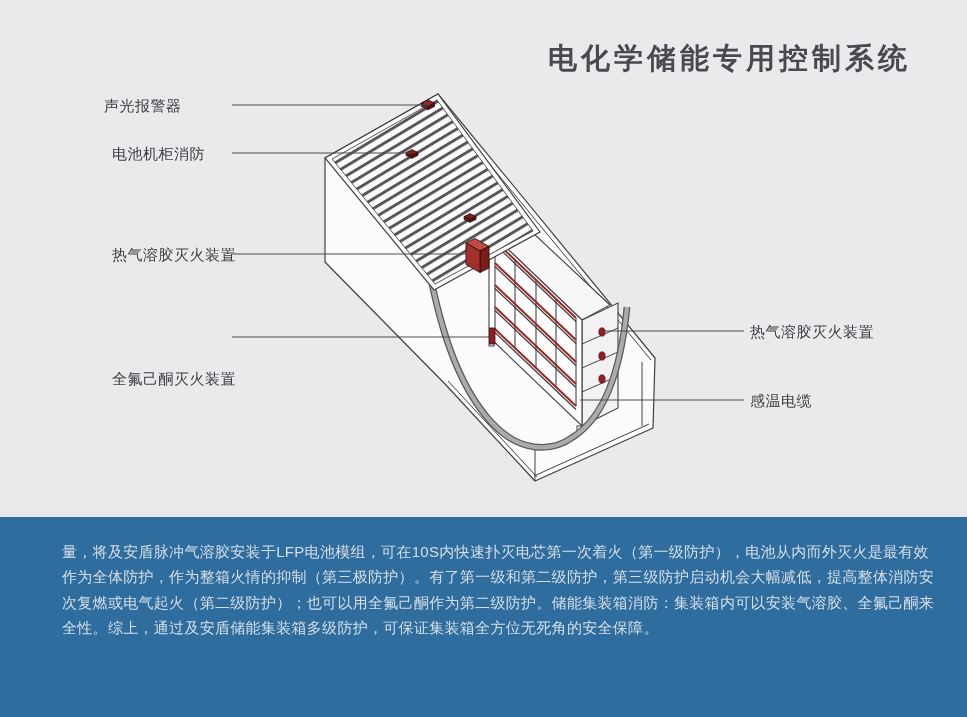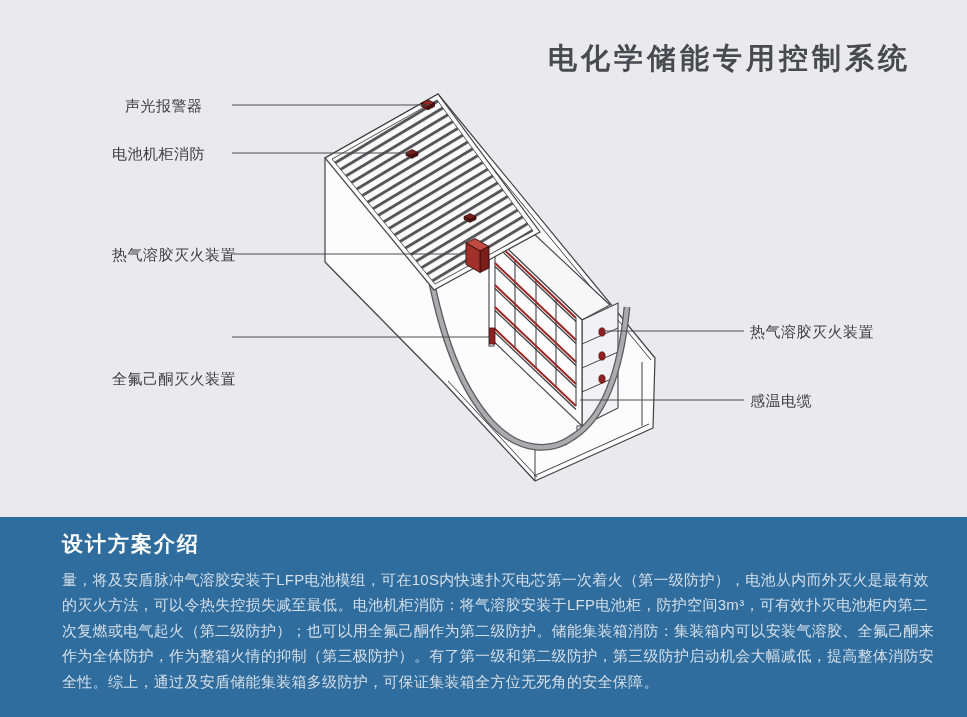--- a/index.html
+++ b/index.html
@@ -7,21 +7,21 @@
   .page{position:relative;width:967px;height:717px;background:#7f1d1d;}
   .diagram-section{position:relative;width:967px;height:517px;background:#eaeaec;}
   .page-title{
     position:absolute;top:39px;right:56px;
     font-size:29px;font-weight:700;letter-spacing:4px;color:#494950;
   }
   .diagram-svg{position:absolute;left:0;top:0;}
   .callout{
     position:absolute;font-size:15px;color:#3c3c42;letter-spacing:0.5px;white-space:nowrap;
   }
-  .cl-1{left:125px;top:97px;}
+  .cl-1{left:104px;top:97px;}
   .cl-2{left:112px;top:145px;}
   .cl-3{left:112px;top:246px;}
   .cl-4{left:112px;top:329px;margin-top:41px;}
   .cl-5{left:750px;top:323px;}
   .cl-6{left:750px;top:392px;text-align:right;}
   .intro-section{
     position:relative;width:967px;height:200px;background:#2f6d9e;
     box-sizing:border-box;padding:13px 0 0 62px;
   }
   .intro-heading{
@@ -146,23 +146,21 @@
 
     <div class="callout cl-1">声光报警器</div>
     <div class="callout cl-2">电池机柜消防</div>
     <div class="callout cl-3">热气溶胶灭火装置</div>
     <div class="callout cl-4">全氟己酮灭火装置</div>
     <div class="callout cl-5">热气溶胶灭火装置</div>
     <div class="callout cl-6">感温电缆</div>
   </div>
 
   <div class="intro-section">
-    <div class="intro-heading">设计方案介绍</div>
     <div class="intro-paragraph">
       <div class="intro-line">量，将及安盾脉冲气溶胶安装于LFP电池模组，可在10S内快速扑灭电芯第一次着火（第一级防护），电池从内而外灭火是最有效</div>
-      <div class="intro-line">的灭火方法，可以令热失控损失减至最低。电池机柜消防：将气溶胶安装于LFP电池柜，防护空间3m³，可有效扑灭电池柜内第二</div>
+      <div class="intro-line">作为全体防护，作为整箱火情的抑制（第三极防护）。有了第一级和第二级防护，第三级防护启动机会大幅减低，提高整体消防安</div>
       <div class="intro-line">次复燃或电气起火（第二级防护）；也可以用全氟己酮作为第二级防护。储能集装箱消防：集装箱内可以安装气溶胶、全氟己酮来</div>
-      <div class="intro-line">作为全体防护，作为整箱火情的抑制（第三极防护）。有了第一级和第二级防护，第三级防护启动机会大幅减低，提高整体消防安</div>
       <div class="intro-line">全性。综上，通过及安盾储能集装箱多级防护，可保证集装箱全方位无死角的安全保障。</div>
     </div>
   </div>
 
 </div>
 
 </body></html>

